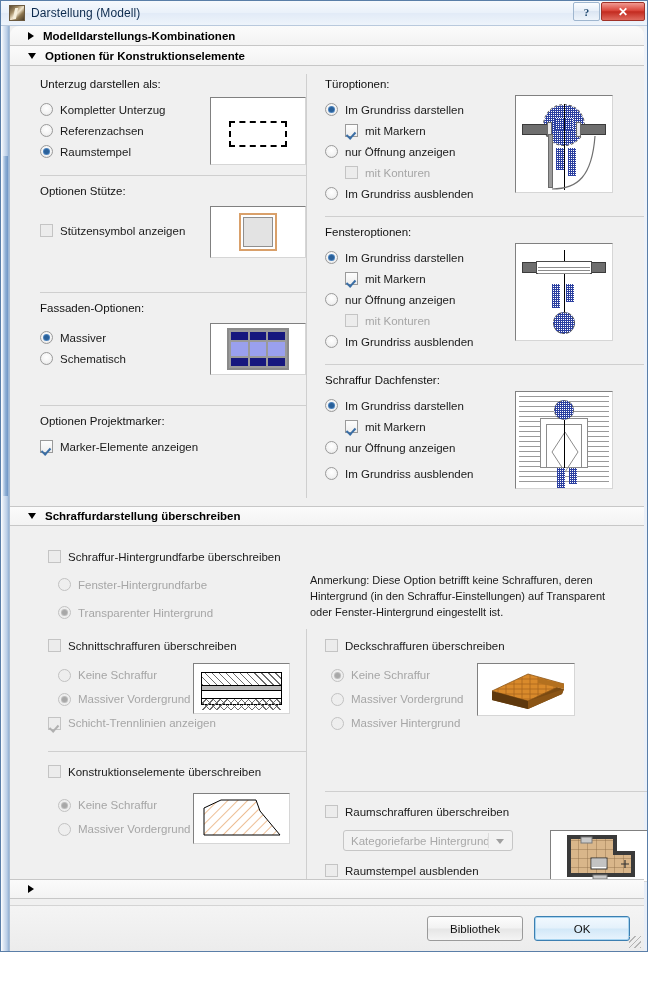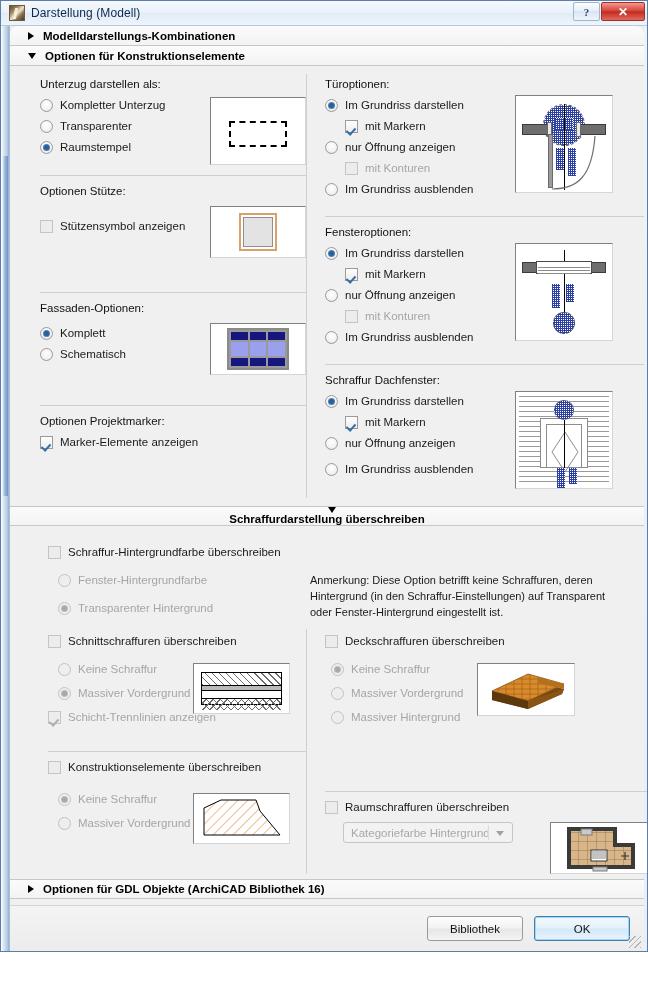--- a/index.html
+++ b/index.html
@@ -103,21 +103,21 @@
 
   
   .two-col { display: flex; position: relative; }
   .col-l { width: 296px; flex: none; padding-left: 30px; padding-top: 12px; }
   .col-div { width: 1px; background: #cfcfcf; margin-top: 8px; margin-bottom: 8px; flex: none; }
   .col-r { flex: 1; padding-left: 18px; padding-top: 12px; }
 
   .grp-title { font-size: 11.5px; color: #111; margin-bottom: 9px; }
   .hr { height: 1px; background: #cfcfcf; margin: 10px 0 9px 0; }
 
-  .row { display: flex; align-items: flex-start; height: 21px; }
+  .row { display: flex; align-items: center; height: 21px; }
   .opt-col { width: 185px; }
 
   
   .radio {
     width: 13px; height: 13px; border-radius: 50%;
     border: 1px solid #9a9a9a; flex: none; margin-right: 7px;
     background: radial-gradient(circle at 50% 38%, #ffffff 0%, #f2f2f2 60%, #dcdcdc 100%);
     position: relative;
   }
   .radio.on::after {
@@ -303,21 +303,21 @@
 
         <div class="grp-title">Unterzug darstellen als:</div>
         <div style="display:flex;">
           <div class="opt-col">
             <div class="row">
               <span class="radio"></span>
               <span class="lbl">Kompletter Unterzug</span>
             </div>
             <div class="row">
               <span class="radio"></span>
-              <span class="lbl">Transparenter</span>
+              <span class="lbl">Referenzachsen</span>
             </div>
             <div class="row">
               <span class="radio on"></span>
               <span class="lbl">Raumstempel</span>
             </div>
           </div>
           <div class="prev" style="width:96px;height:68px;margin-top:-2px;">
             <div class="pv-beam"></div>
           </div>
         </div>
@@ -339,21 +339,21 @@
           </div>
         </div>
 
         <div class="hr" style="margin-top:34px;"></div>
 
         <div class="grp-title">Fassaden-Optionen:</div>
         <div style="display:flex;">
           <div class="opt-col" style="padding-top:4px;">
             <div class="row">
               <span class="radio on"></span>
-              <span class="lbl">Komplett</span>
+              <span class="lbl">Massiver</span>
             </div>
             <div class="row">
               <span class="radio"></span>
               <span class="lbl">Schematisch</span>
             </div>
           </div>
           <div class="prev" style="width:96px;height:52px;">
             <div class="pv-cw">
               <i class="dk"></i>
                 <i class="dk"></i>
@@ -494,21 +494,21 @@
             </svg>
             <div class="pv-axis" style="top:14px;bottom:4px;"></div>
             <div class="pv-circ hatch-blue" style="top:8px;width:20px;height:20px;"></div>
             <div class="pv-mark hatch-blue" style="left:41px;top:76px;height:20px;"></div>
             <div class="pv-mark hatch-blue" style="left:53px;top:76px;height:16px;"></div>
           </div>
         </div>
       </div>
     </div>
 
-    <div class="sect-head" style="border-top:1px solid #c7c7c7;flex-direction:column;">
+    <div class="sect-head" style="border-top:1px solid #c7c7c7;">
       <span class="tri tri-down"></span>
       <span>Schraffurdarstellung überschreiben</span>
     </div>
 
     <div class="sect-body" style="height:353px;position:relative;">
 
       <div style="padding:20px 0 0 38px;display:flex;">
         <div style="width:262px;">
           <div class="row">
             <span class="check empty-dim"></span>
@@ -627,28 +627,32 @@
               </svg>
             </div>
           </div>
 
           <div class="hr" style="margin-top:56px;"></div>
 
           <div class="row">
             <span class="check empty-dim"></span>
             <span class="lbl">Raumschraffuren überschreiben</span>
           </div>
-          <div style="display:flex;margin-top:0;gap:40px;">
+          <div style="display:flex;margin-top:8px;gap:40px;">
             <div style="width:185px;">
               <div style="margin-left:18px;">
                 <div class="combo">
                   <span>Kategoriefarbe Hintergrund</span>
                   <span class="combo-sep"></span>
                   <span class="arrow"></span>
                 </div>
+              </div>
+              <div class="row" style="margin-top:9px;">
+                <span class="check empty-dim"></span>
+                <span class="lbl">Raumstempel ausblenden</span>
               </div>
             </div>
             <div class="prev" style="width:98px;height:52px;">
               <svg class="zone-svg" width="98" height="52">
                 <defs>
                   <pattern id="tileTan" width="9" height="9" patternUnits="userSpaceOnUse">
                     <rect width="9" height="9" fill="#d9b68a"></rect>
                     <path d="M0 0 H9 M0 0 V9" stroke="#8a6a42" stroke-width="0.8"></path>
                   </pattern>
                 </defs>
@@ -660,21 +664,20 @@
                 <rect x="42" y="44" width="14" height="4" fill="#c9c9c9" stroke="#7a7a7a" stroke-width="1"></rect>
               </svg>
             </div>
           </div>
         </div>
       </div>
     </div>
 
     <div class="sect-head" style="border-top:1px solid #c7c7c7;">
       <span class="tri tri-right"></span>
-      <span>Optionen für GDL Objekte (ArchiCAD Bibliothek 16)</span>
     </div>
 
     <div id="footer">
       <div class="btn">Bibliothek</div>
       <div class="btn primary">OK</div>
       <div id="resize-grip"></div>
     </div>
 
   </div>
 </div>

